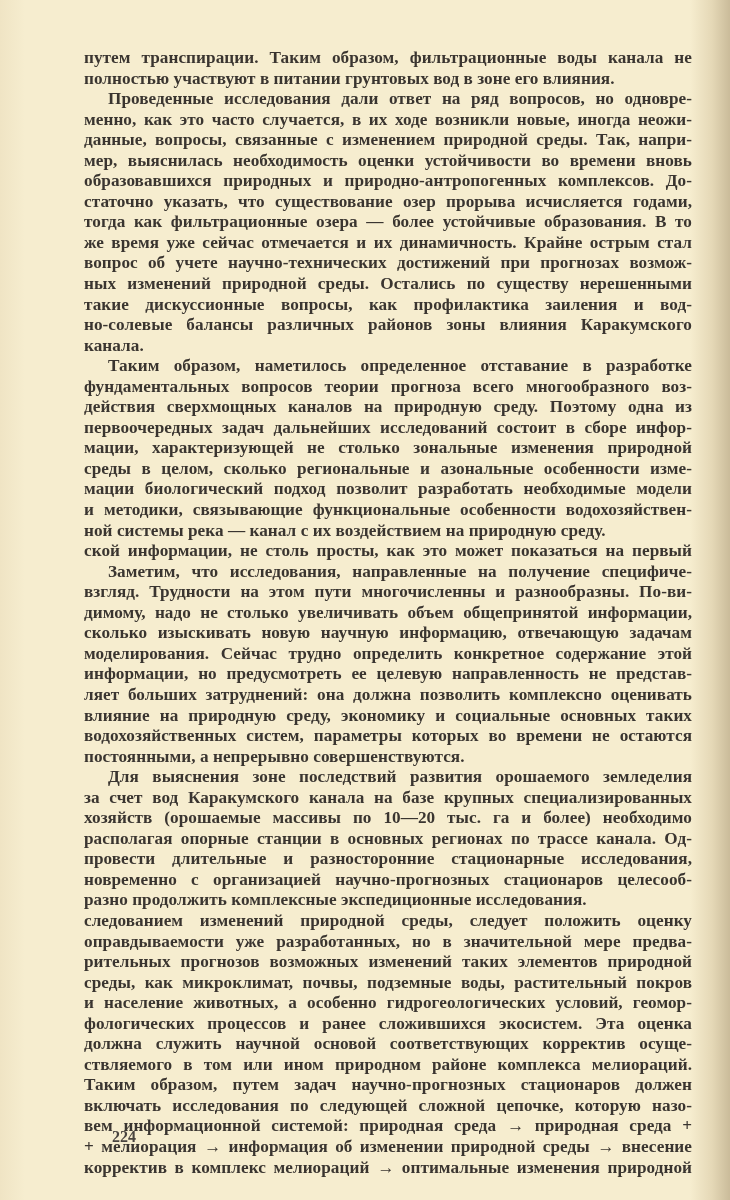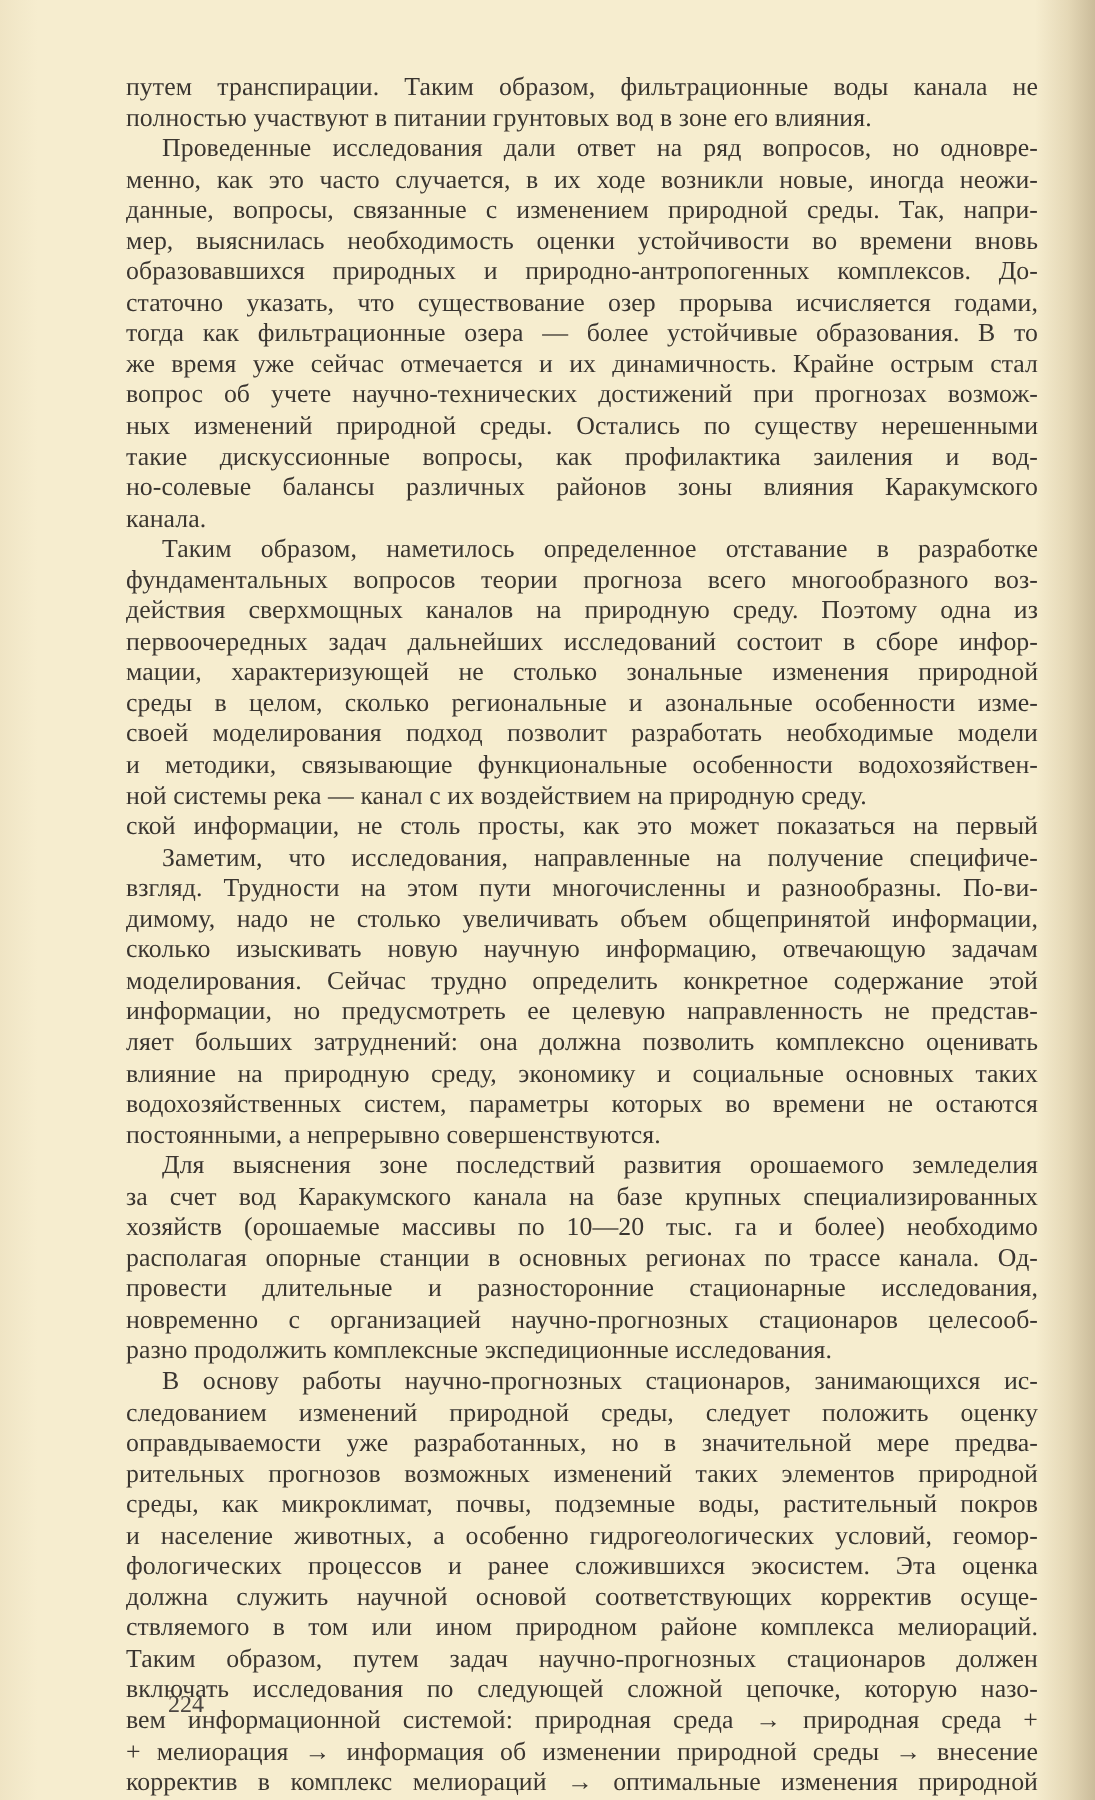--- a/index.html
+++ b/index.html
@@ -7,20 +7,21 @@
       width: 730px; height: 1200px; overflow: hidden;
       background: #f6edcf;
       position: relative;
     }
     .page {
       position: absolute; left: 0; top: 0; width: 730px; height: 1200px;
       background:
         linear-gradient(to right, rgba(0,0,0,0) 0px, rgba(0,0,0,0) 690px, rgba(150,120,70,0.18) 712px, rgba(120,95,55,0.35) 730px),
         linear-gradient(to right, rgba(180,150,100,0.10) 0px, rgba(0,0,0,0) 25px),
         #f6edcf;
+      font-weight: bold;
     }
     .text {
       position: absolute;
       left: 84px; top: 48px; width: 608px;
       font-family: "Liberation Serif", "DejaVu Serif", serif;
       font-size: 17.2px;
       line-height: 20.55px;
       color: #3a3530;
       letter-spacing: 0.05px;
     }
@@ -66,21 +67,21 @@
         <span class="line">но-солевые балансы различных районов зоны влияния Каракумского</span>
         <span class="line last">канала.</span>
       </div>
       <div>
         <span class="line indent">Таким образом, наметилось определенное отставание в разработке</span>
         <span class="line">фундаментальных вопросов теории прогноза всего многообразного воз-</span>
         <span class="line">действия сверхмощных каналов на природную среду. Поэтому одна из</span>
         <span class="line">первоочередных задач дальнейших исследований состоит в сборе инфор-</span>
         <span class="line">мации, характеризующей не столько зональные изменения природной</span>
         <span class="line">среды в целом, сколько региональные и азональные особенности изме-</span>
-        <span class="line">своей моделирования подход позволит разработать необходимые модели</span>
+        <span class="line">мации биологический подход позволит разработать необходимые модели</span>
         <span class="line">и методики, связывающие функциональные особенности водохозяйствен-</span>
         <span class="line last">ной системы река — канал с их воздействием на природную среду.</span>
       </div>
       <div>
         <span class="line">ской информации, не столь просты, как это может показаться на первый</span>
         <span class="line indent">Заметим, что исследования, направленные на получение специфиче-</span>
         <span class="line">взгляд. Трудности на этом пути многочисленны и разнообразны. По-ви-</span>
         <span class="line">димому, надо не столько увеличивать объем общепринятой информации,</span>
         <span class="line">сколько изыскивать новую научную информацию, отвечающую задачам</span>
         <span class="line">моделирования. Сейчас трудно определить конкретное содержание этой</span>
@@ -93,21 +94,20 @@
       <div>
         <span class="line indent">Для выяснения зоне последствий развития орошаемого земледелия</span>
         <span class="line">за счет вод Каракумского канала на базе крупных специализированных</span>
         <span class="line">хозяйств (орошаемые массивы по 10—20 тыс. га и более) необходимо</span>
         <span class="line">располагая опорные станции в основных регионах по трассе канала. Од-</span>
         <span class="line">провести длительные и разносторонние стационарные исследования,</span>
         <span class="line">новременно с организацией научно-прогнозных стационаров целесооб-</span>
         <span class="line last">разно продолжить комплексные экспедиционные исследования.</span>
       </div>
       <div>
-        <span class="line indent">В основу работы научно-прогнозных стационаров, занимающихся ис-</span>
         <span class="line">следованием изменений природной среды, следует положить оценку</span>
         <span class="line">оправдываемости уже разработанных, но в значительной мере предва-</span>
         <span class="line">рительных прогнозов возможных изменений таких элементов природной</span>
         <span class="line">среды, как микроклимат, почвы, подземные воды, растительный покров</span>
         <span class="line">и население животных, а особенно гидрогеологических условий, геомор-</span>
         <span class="line">фологических процессов и ранее сложившихся экосистем. Эта оценка</span>
         <span class="line">должна служить научной основой соответствующих корректив осуще-</span>
         <span class="line">ствляемого в том или ином природном районе комплекса мелиораций.</span>
         <span class="line">Таким образом, путем задач научно-прогнозных стационаров должен</span>
         <span class="line">включать исследования по следующей сложной цепочке, которую назо-</span>

